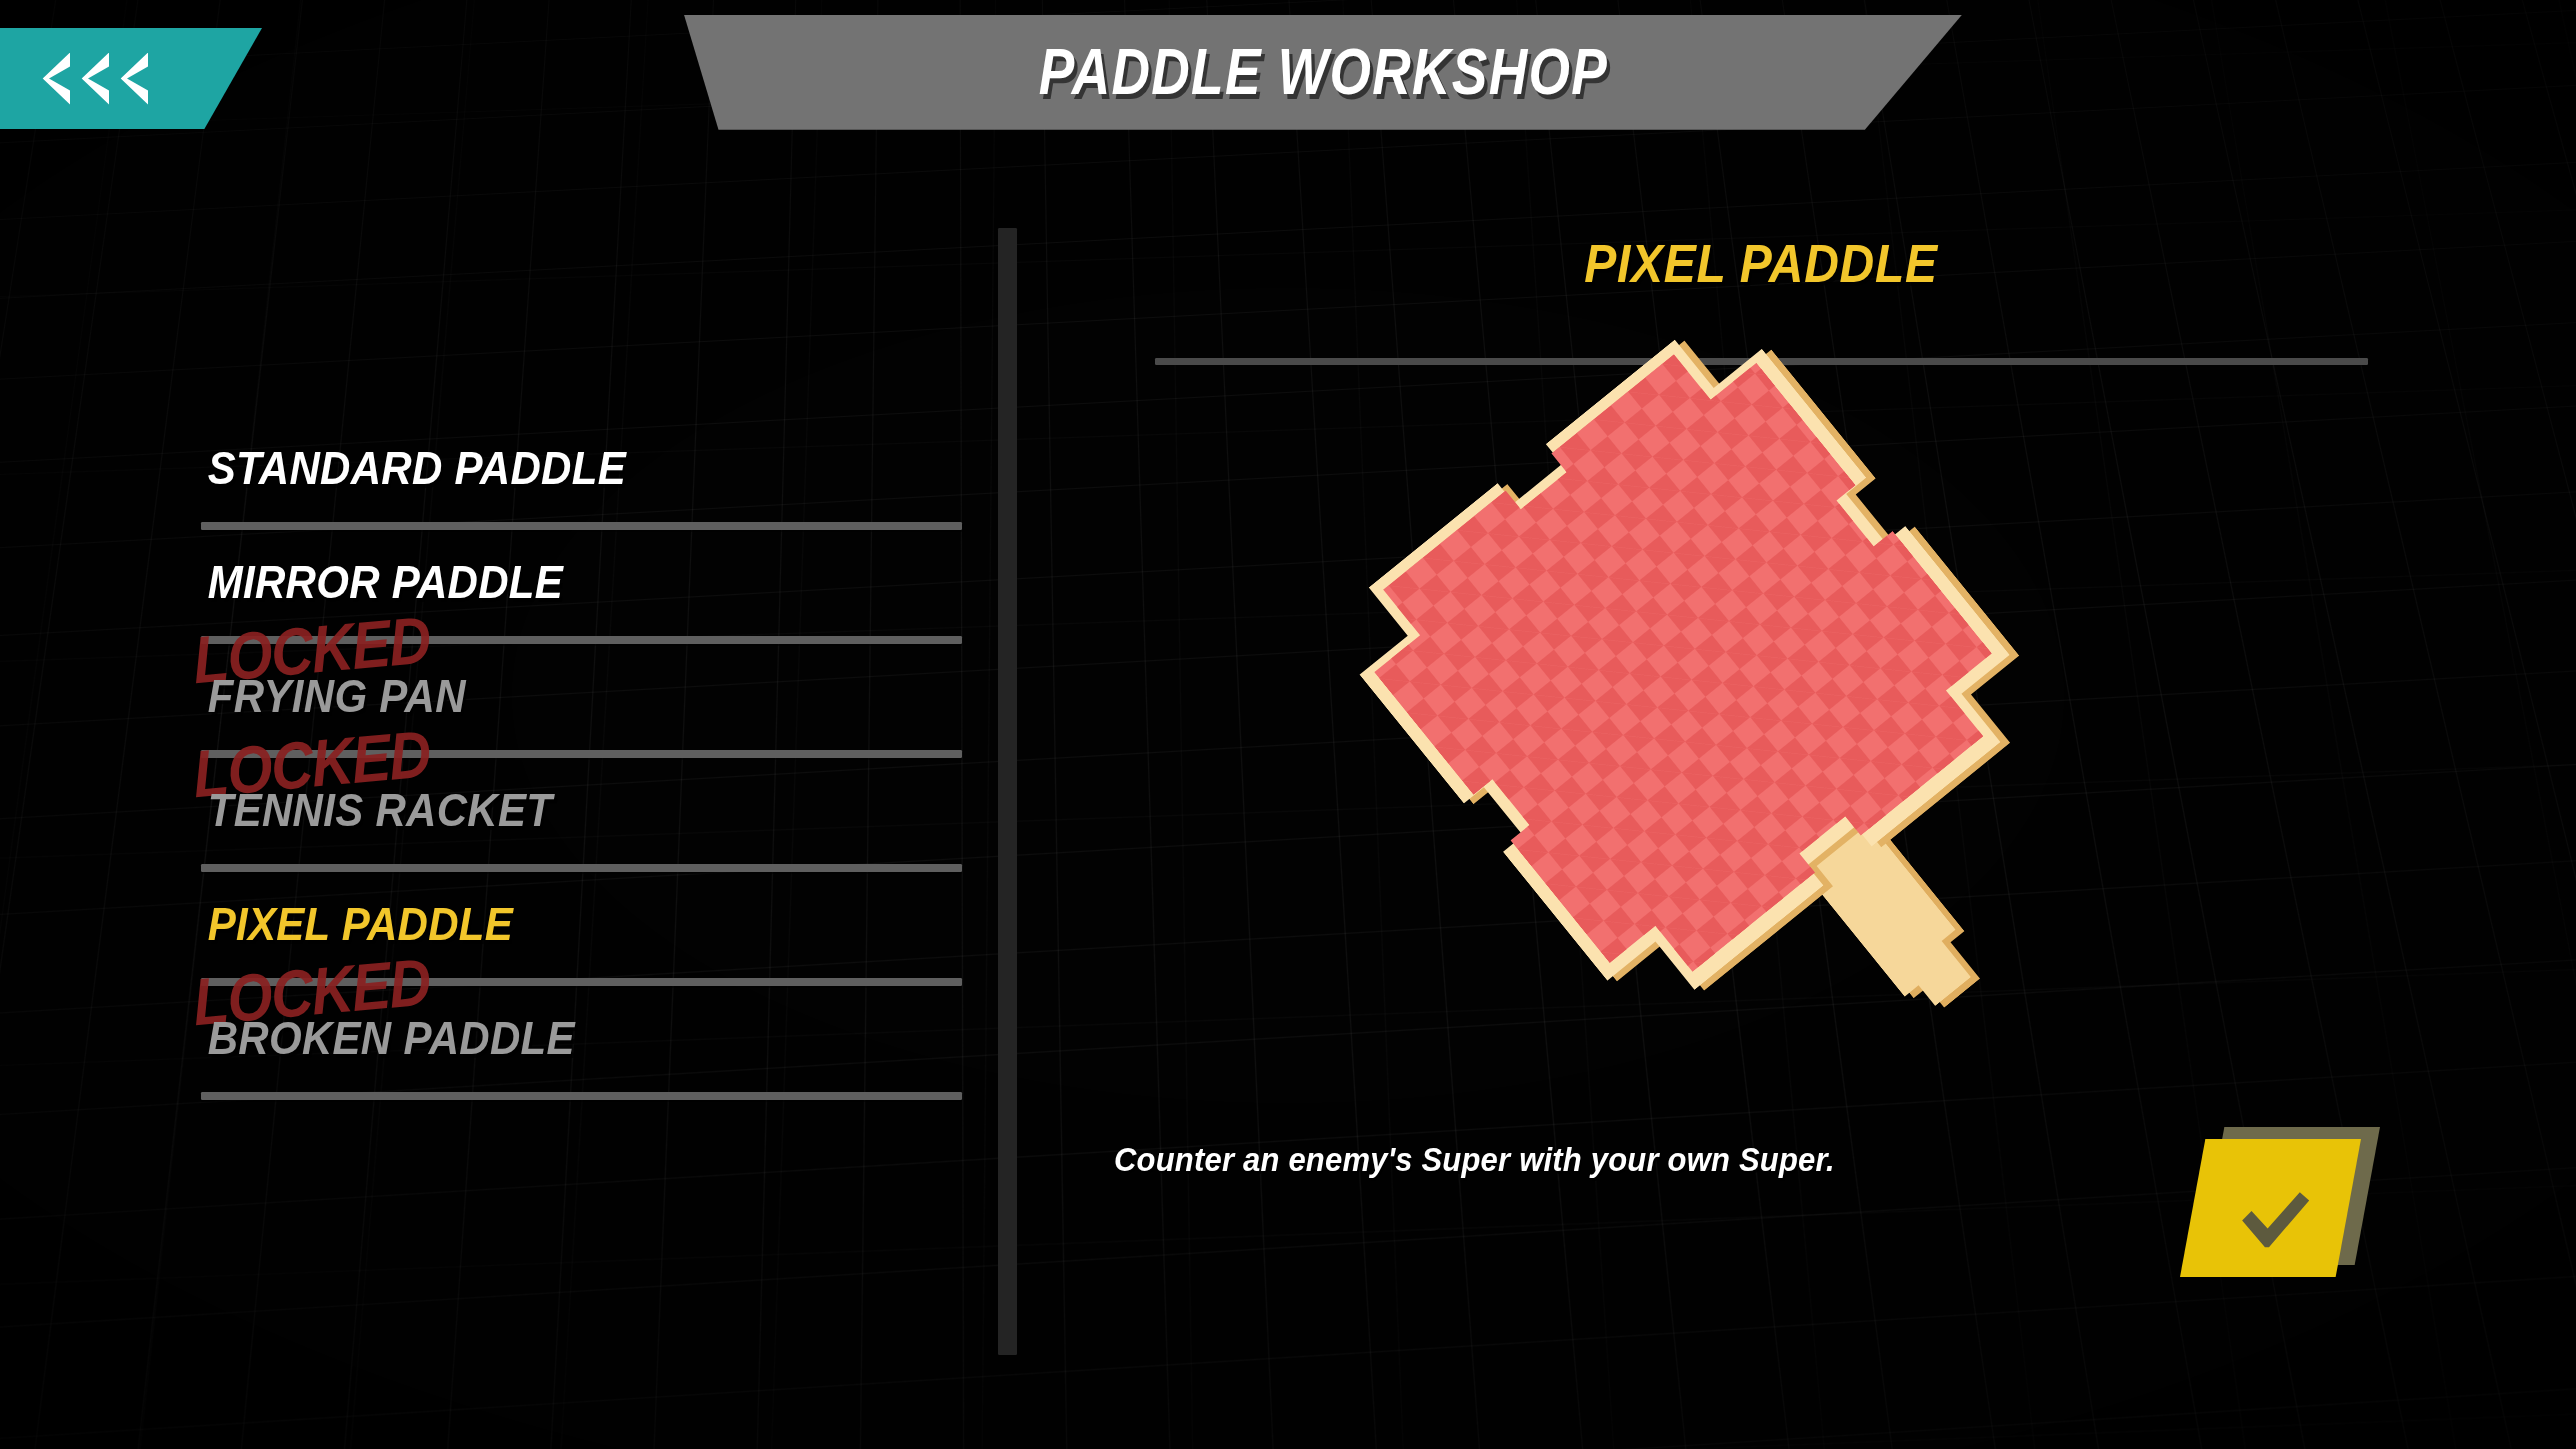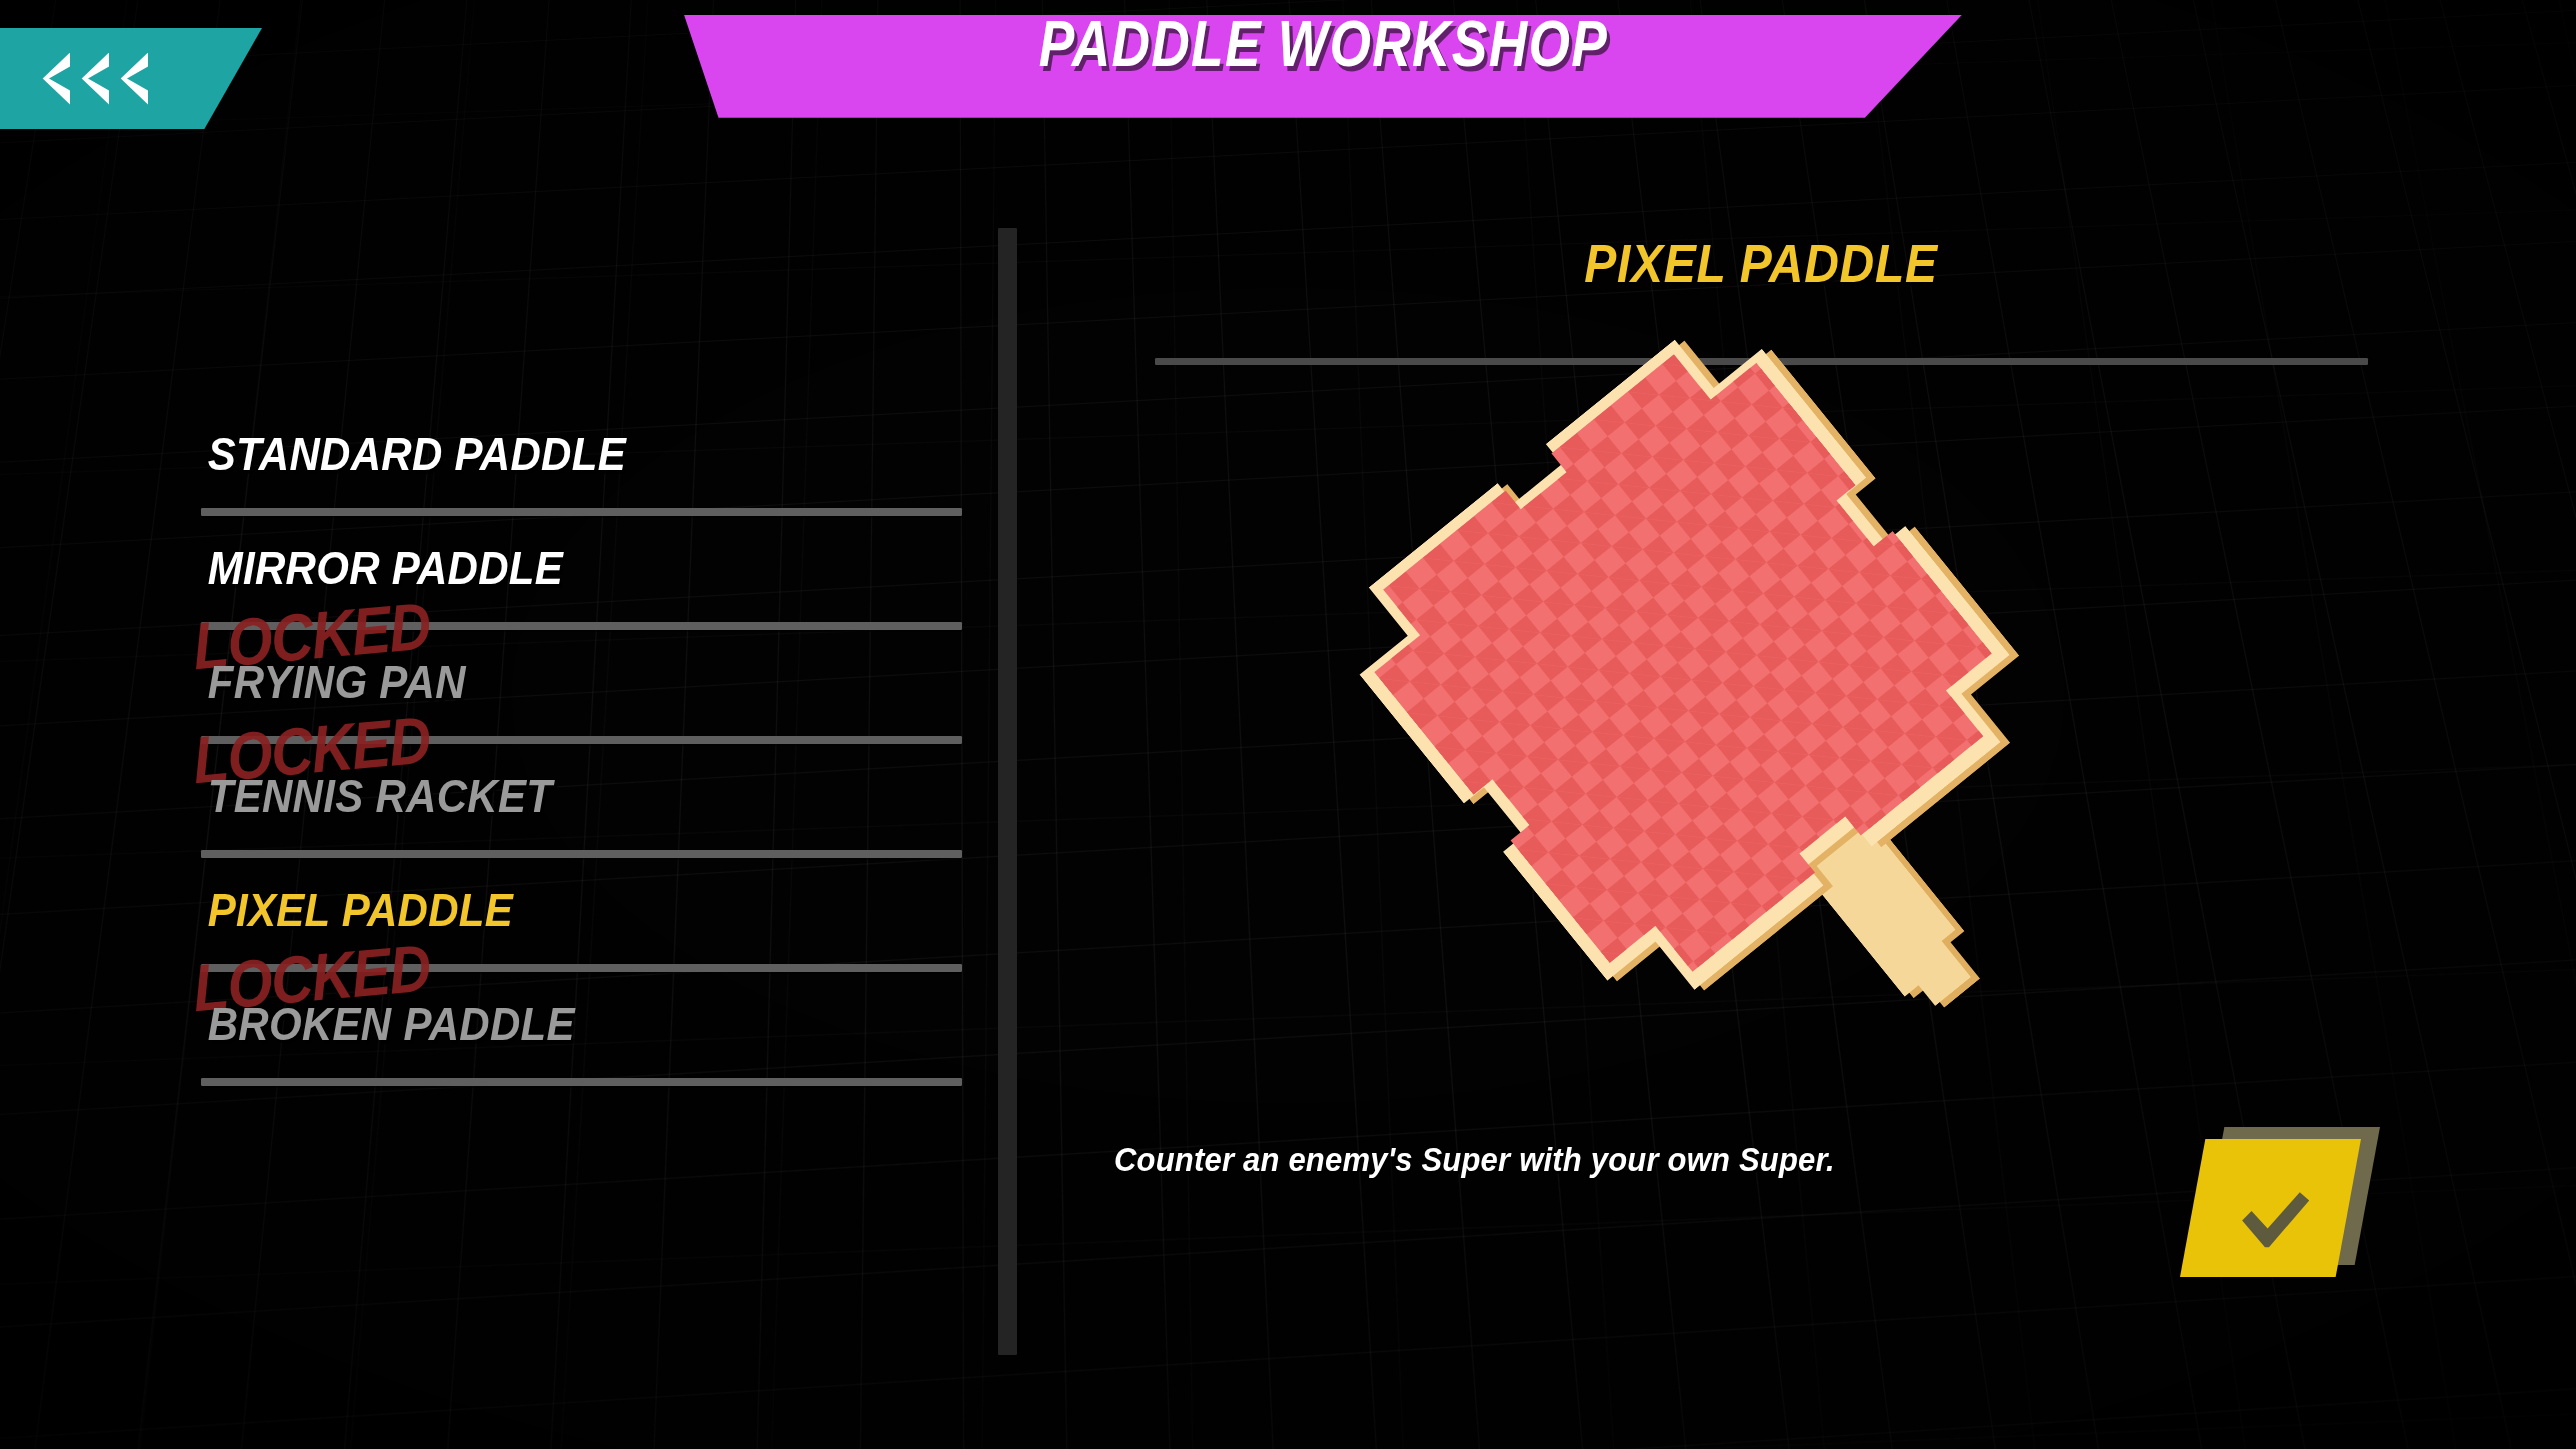--- a/index.html
+++ b/index.html
@@ -58,24 +58,24 @@
     width:35px; height:52px;
     background:#ffffff;
     clip-path: polygon(100% 0, 100% 27%, 40% 50%, 100% 73%, 100% 100%, 22% 50%);
     filter: drop-shadow(2px 3.4px 0 rgba(0,0,0,0.28));
   }
 
   
   .title-banner {
     position:absolute;
     left:684px; top:14.8px;
-    width:1278px; height:103px;
-    background:#d946ef;
+    width:1278px; height:115px;
+    background:#737373;
     clip-path: polygon(0 0, 100% 0, 92.4% 100%, 2.7% 100%);
-    display:flex; justify-content:center;
+    display:flex; align-items:center; justify-content:center;
   }
   .title-text {
     font-size:55px;
     font-weight:bold;
     font-style:italic;
     color:#ffffff;
     letter-spacing:1.3px;
     transform: scaleY(1.18) scaleX(0.97);
     text-shadow: 3.4px 4px 0 rgba(0,0,0,0.55);
     white-space:nowrap;
@@ -86,21 +86,21 @@
     position:absolute;
     left:998px; top:228px;
     width:19px; height:1127px;
     background:#242424;
     border-radius:1.3px;
   }
 
   
   .paddle-list {
     position:absolute;
-    left:201px; top:402px;
+    left:201px; top:416px;
     width:765px;
   }
   .list-row {
     position:relative;
     height:114px;
     cursor:pointer;
   }
   .row-label {
     position:absolute;
     left:6.7px;

